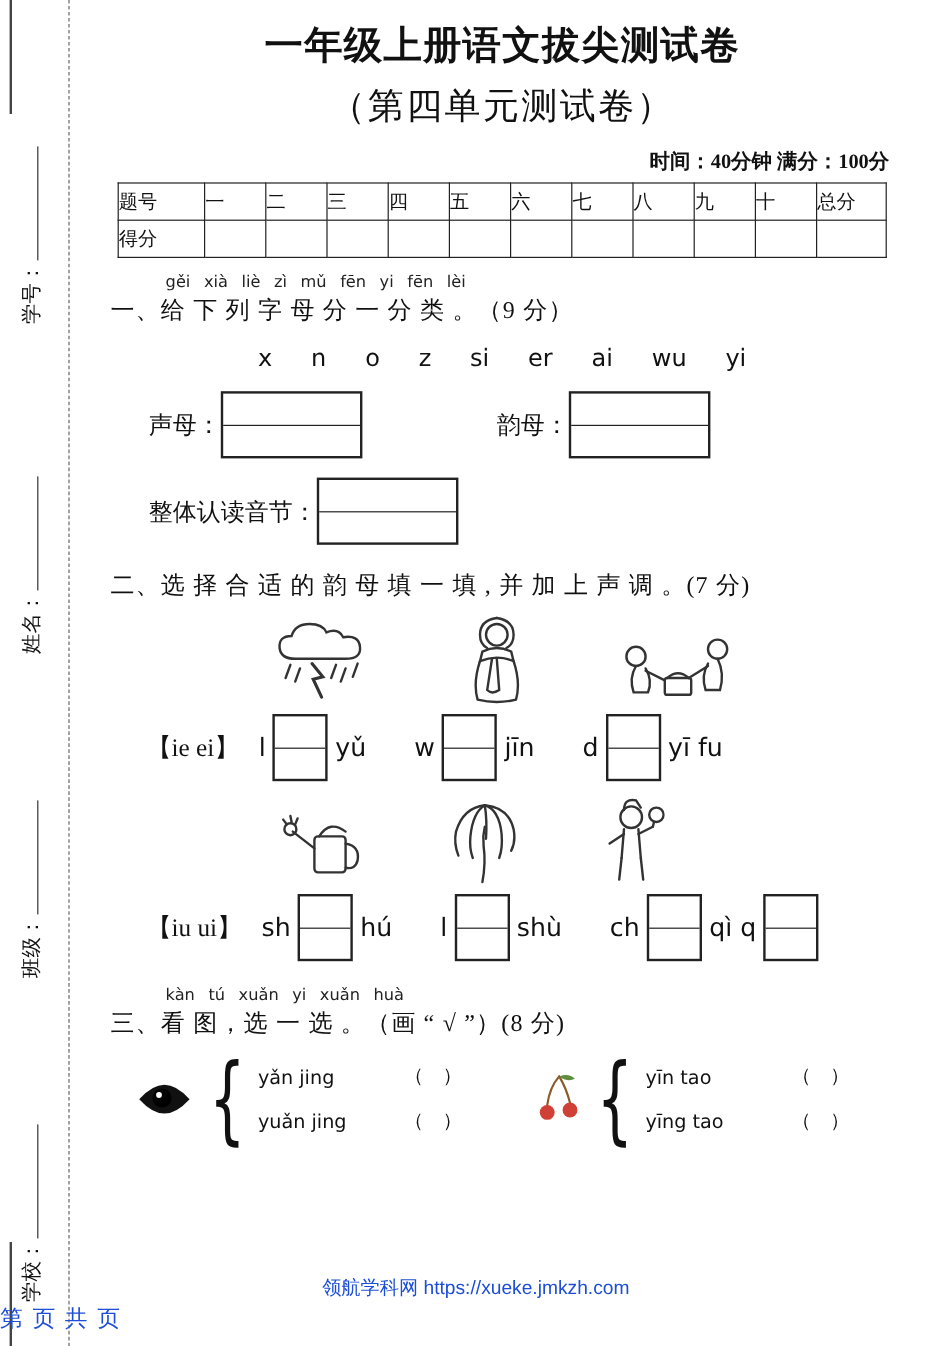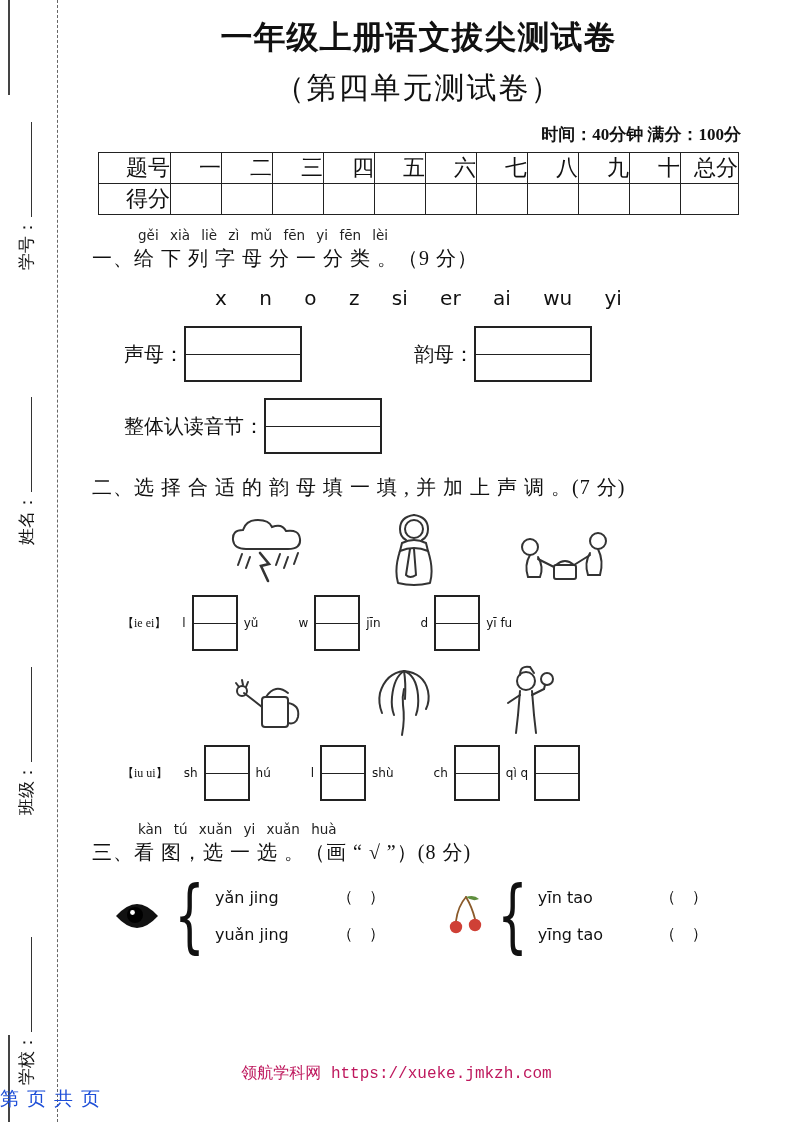--- a/index.html
+++ b/index.html
@@ -18,55 +18,55 @@
 
   .content { position:absolute; left:92px; top:16px; width:653px; }
 
   .title { text-align:center; font-size:32px; font-weight:bold; letter-spacing:1px;
     font-family:"Liberation Sans","DejaVu Sans",sans-serif; }
   .subtitle { text-align:center; font-size:30px; font-weight:normal; letter-spacing:2px; margin-top:8px;
     font-family:"Liberation Sans","DejaVu Sans",sans-serif; }
   .meta { text-align:right; font-size:17px; font-weight:bold; margin-top:14px; padding-right:4px; }
 
   table.score { border-collapse:collapse; table-layout:fixed; width:640px; margin:6px auto 0; }
-  table.score td { border:1.6px solid #222; height:31px; text-align:right; font-size:22px;margin-top:13px; }
+  table.score td { border:1.6px solid #222; height:31px; text-align:left; font-size:16px;margin-top:13px; }
 
   .pinyin { font-family:"DejaVu Sans","Liberation Sans",sans-serif; font-size:13.5px; color:#222;
     margin-left:46px; word-spacing:7px; }
   .qtitle { font-size:20px; margin-top:2px; letter-spacing:1px; }
   .sec { margin-top:12px; }
 
   .letters { text-align:center; font-size:20px; margin-top:14px; word-spacing:26px;
     font-family:"DejaVu Sans","Liberation Sans",sans-serif; }
 
   .fillrow { display:flex; align-items:center; margin-top:16px; margin-left:32px; font-size:20px; }
   .bigbox { width:118px; height:56px; border:2px solid #222; position:relative; background:#fff; }
   .split::after { content:""; position:absolute; left:0; right:0; top:50%; border-top:1.5px solid #222; }
   .gap-yunmu { margin-left:112px; }
 
   .imgrow { display:flex; align-items:flex-end; margin-left:130px; margin-top:10px; gap:70px; }
   .imgrow2 { display:flex; align-items:flex-end; margin-left:140px; margin-top:12px; gap:62px; }
-  .ansrow { display:flex; align-items:center; margin-top:8px; margin-left:30px; font-size:12px;
+  .ansrow { display:flex; align-items:center; margin-top:8px; margin-left:30px; font-size:21px;
     font-family:"DejaVu Sans","Liberation Sans",sans-serif; }
   .ansrow .bracket { font-family:"Liberation Serif","DejaVu Serif",serif; margin-right:16px; }
   .smallbox { width:46px; height:56px; border:2px solid #222; position:relative; margin:0 6px; background:#fff; }
   .ansitem { display:flex; align-items:center; margin-right:40px; }
 
   .q3row { display:flex; margin-top:14px; margin-left:22px; gap:64px; }
   .q3group { display:flex; align-items:center; }
   .brace { font-size:80px; font-weight:normal; line-height:0.9; transform:scaleX(0.6);
     font-family:"DejaVu Sans",sans-serif; margin:0 0 0 4px; }
   .q3opts { display:flex; flex-direction:column; gap:16px; font-size:16px;
     font-family:"DejaVu Sans","Liberation Sans",sans-serif; }
   .q3opt { display:flex; align-items:center; }
   .q3opt .lab { display:inline-block; width:122px; }
   .q3opt .paren { font-family:"Liberation Serif",serif; }
 
   .footer-site { position:absolute; left:0; right:0; bottom:38px; text-align:center; font-size:16px;
-    color:#be185d; font-family:Liberation Mono, monospace; }
+    color:#1d4ed8; font-family:Liberation Sans, sans-serif; }
   .footer-page { position:absolute; left:0; right:0; bottom:10px; text-align:left; font-size:19px;
     letter-spacing:8px; color:#1d4ed8; }
 
   svg { display:block; }
 </style>
 </head>
 <body>
 
 <div class="page">
 

